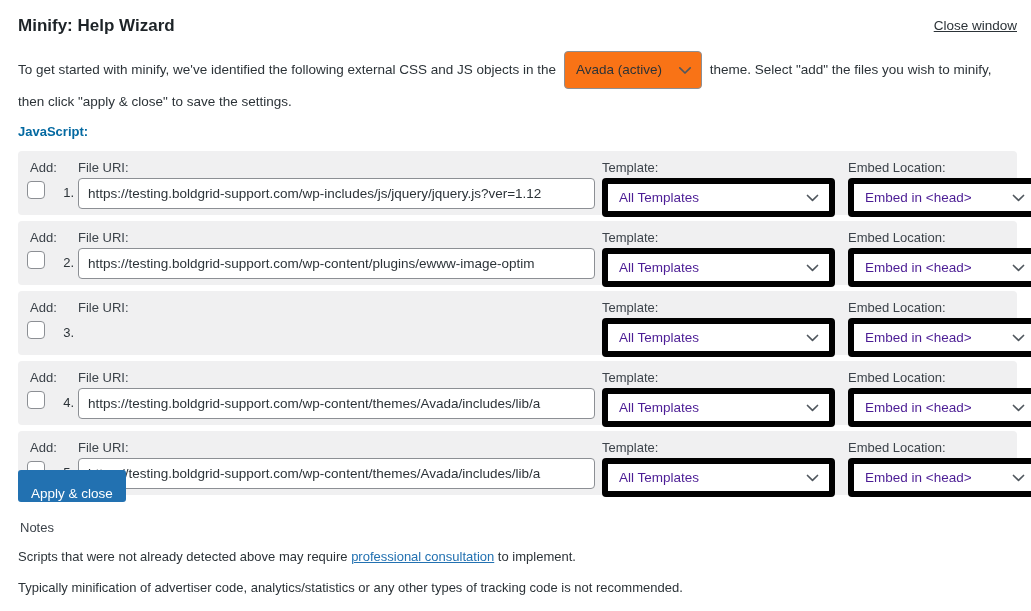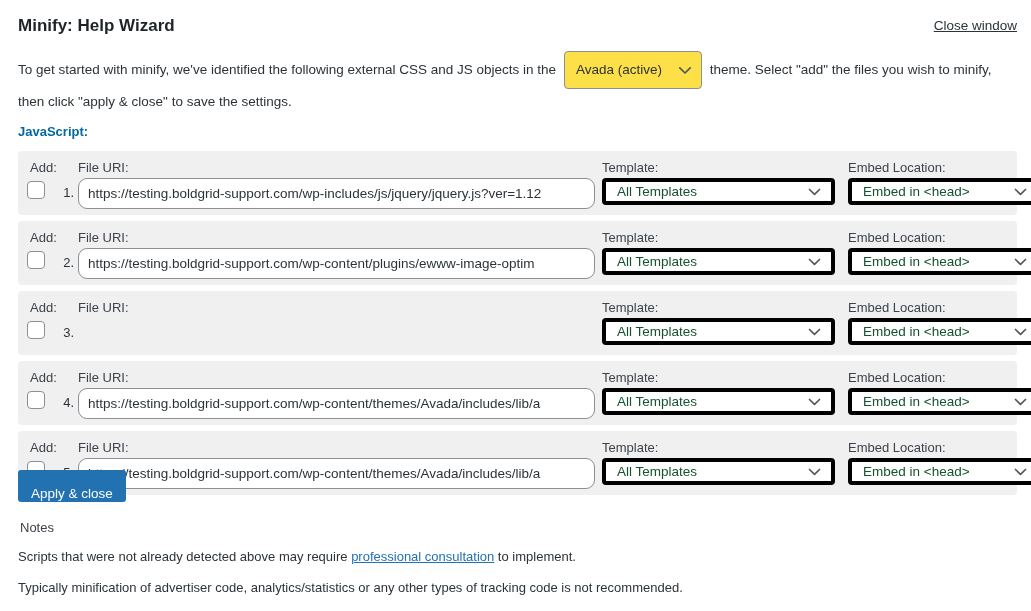--- a/index.html
+++ b/index.html
@@ -24,21 +24,21 @@
 
   
   .intro {
     margin-top: 14px; width: 988px;
     font-size: 13.5px; line-height: 26px; color: #2c3338;
   }
   .inline-select {
     display: inline-flex; align-items: center; gap: 16px;
     vertical-align: middle;
     border: 1px solid #8c8f94; border-radius: 4px;
-    background: #fde047; padding: 5px 9px 5px 11px;
+    background: #f97316; padding: 5px 9px 5px 11px;
     font-size: 13.5px; color: #2c3338; cursor: pointer;
     margin: 0 4px;
   }
   .chev { flex: 0 0 auto; display: block; }
 
   
   .section-label { margin-top: 8px; font-size: 13px; font-weight: bold; color: #0369a1; line-height: 18px; }
 
   
   .rows { margin-top: 10px; }
@@ -55,31 +55,31 @@
     position: absolute; left: 9px; top: 30px;
     appearance: none; -webkit-appearance: none;
     width: 18px; height: 18px; background: #fff;
     border: 1px solid #8c8f94; border-radius: 4px;
     cursor: pointer; margin: 0;
   }
   .num { position: absolute; left: 38px; top: 34px; width: 18px; font-size: 13px; color: #2c3338; text-align: right; }
   .uri-input {
     position: absolute; left: 60px; top: 27px;
     width: 517px; height: 31px;
-    border: 1px solid #8c8f94; border-radius: 9px;
+    border: 1px solid #8c8f94; border-radius: 4px;
     background: #fff; padding: 0 9px;
     font-family: "Liberation Sans", sans-serif;
     font-size: 13.5px; color: #2c3338;
   }
   .select {
-    position: absolute; top: 27px; height: 27px;
+    position: absolute; top: 27px; height: 39px;
     display: flex; align-items: center; justify-content: space-between;
-    border: 4px solid #000000; border-radius: 4px;
+    border: 6px solid #000000; border-radius: 4px;
     background: #fff; padding: 0 10px 0 11px;
-    font-size: 13.5px; color: #14532d; cursor: pointer;
+    font-size: 13.5px; color: #4c1d95; cursor: pointer;
     white-space: nowrap; overflow: hidden;
   }
   .tpl-select { left: 584px; width: 233px; }
   .emb-select { left: 830px; width: 193px; }
 
   
   .apply-btn {
     position: absolute; left: 18px; top: 470px; z-index: 3;
     height: 30px; padding: 16px 13px;
     background: #2271b1; color: #ffffff;

